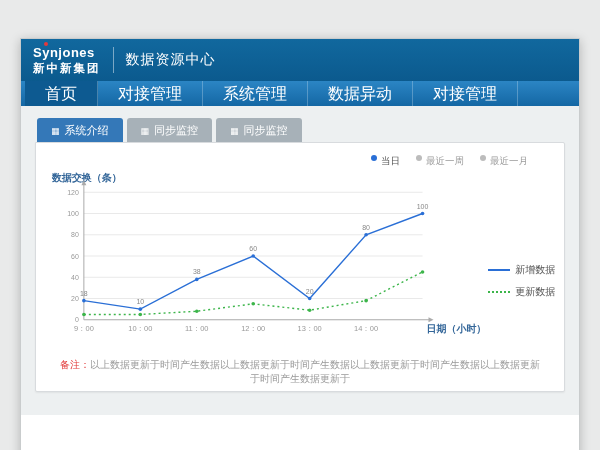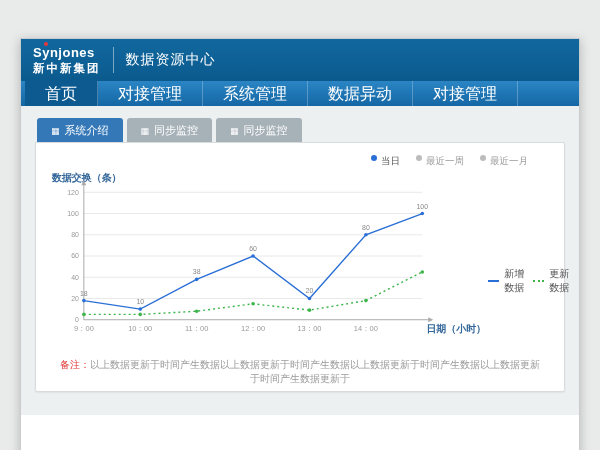--- a/index.html
+++ b/index.html
@@ -38,21 +38,21 @@
   .tab-icon::before{content:"\25A6";font-size:9px;color:#fff}
 
   .panel{background:#fff;border:1px solid #d8dbde;height:250px;border-radius:0 2px 2px 2px;box-shadow:0 1px 2px rgba(0,0,0,.06)}
   .legend-row{display:flex;justify-content:flex-end;gap:16px;padding:12px 36px 0 0;font-size:9.5px;color:#9a9a9a;align-items:center}
   .legend-item{display:flex;align-items:flex-start;cursor:pointer}
   .legend-item.active{color:#555}
   .dot{width:6px;height:6px;border-radius:50%;display:inline-block;margin-right:4px}
 
   .chart-wrap{display:flex;align-items:center;padding:2px 0 0 14px}
   svg text{font-family:"Liberation Sans","DejaVu Sans",sans-serif}
-  .series-legend{display:flex;flex-direction:row;gap:8px;margin:44px 0 0 0;font-size:10px;color:#555;width:76px}
+  .series-legend{display:flex;flex-direction:column;gap:8px;margin:44px 0 0 0;font-size:10px;color:#555;width:76px}
   .series-item{display:flex;align-items:center}
   .sample{display:inline-block;width:22px;border-top:2px solid #2a6fd6;margin-right:5px}
   .sample.dotted{border-top-style:dotted}
 
   .note{text-align:center;font-size:10px;color:#9b9b9b;margin-top:10px;padding:0 20px}
   .note .pre{color:#e23c3c}
 </style>
 </head>
 <body>
 

